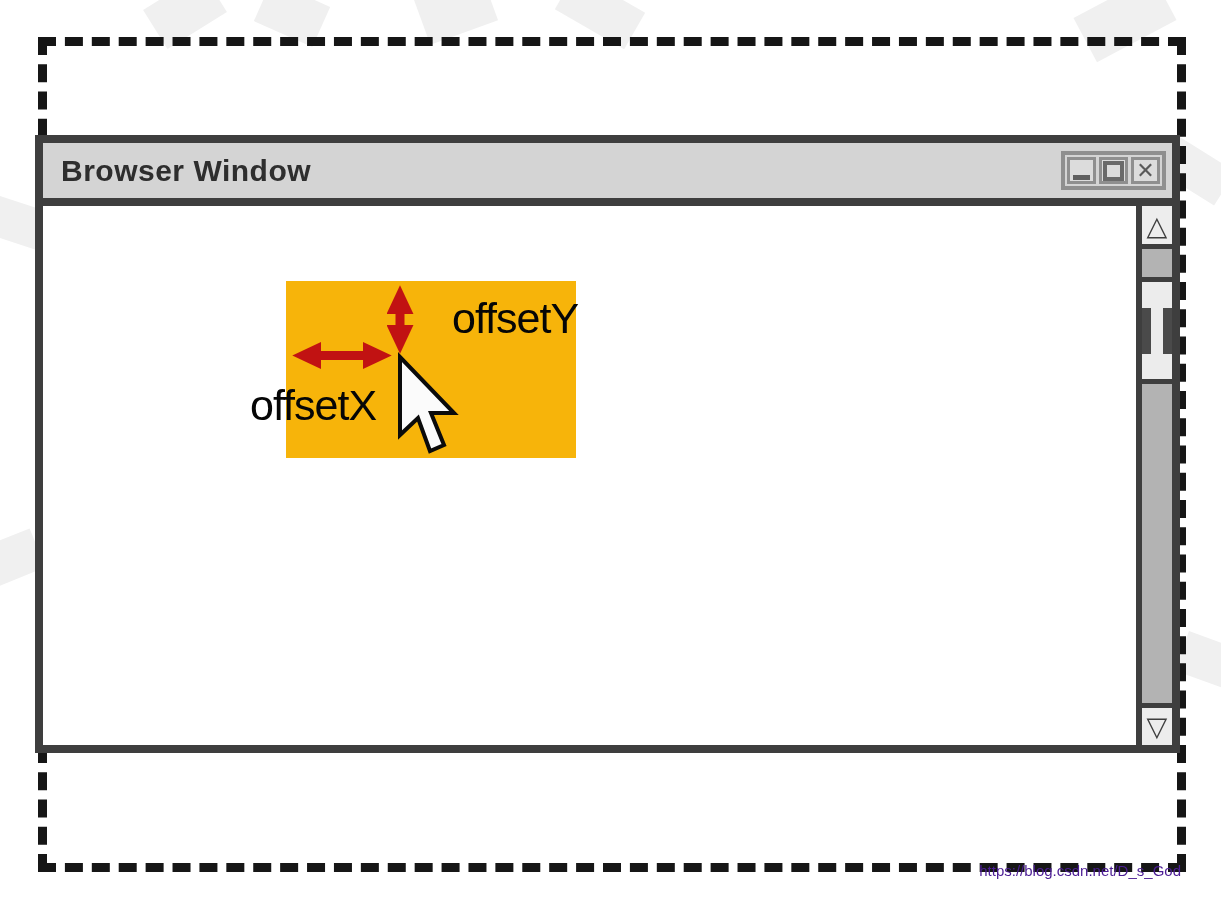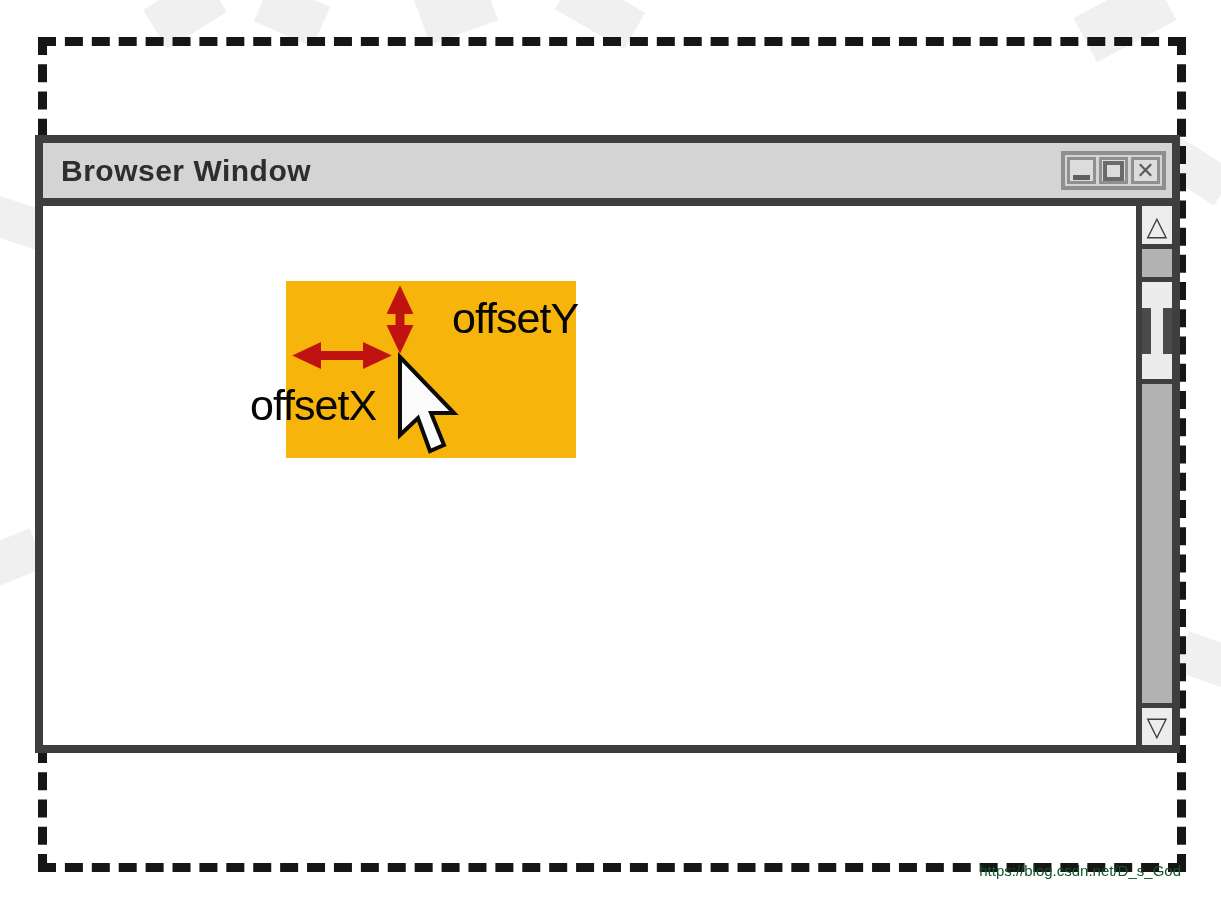--- a/index.html
+++ b/index.html
@@ -47,21 +47,21 @@
   
   .overlay-svg{position:absolute;left:240px;top:270px;width:350px;height:200px;z-index:3;}
   .offset-label{position:absolute;z-index:4;font-size:43px;color:#060606;line-height:1;
                 letter-spacing:-1px;}
   #label-offsetY{left:421px;top:297px;margin-left:31px;}
   #label-offsetX{left:250px;top:384px;}
 
   
   .watermark{position:absolute;right:40px;top:862px;text-align:right;z-index:5;line-height:1.2;}
   .watermark .wm1{font-size:20px;color:#8f8f8f;}
-  .watermark .wm2{font-size:15px;color:#14532d;}
+  .watermark .wm2{font-size:15px;color:#4c1d95;}
 </style>
 </head>
 <body>
 
 <div id="canvas">
 
   <div class="bg-shape" style="left:150px;top:-12px;width:70px;height:46px;transform:rotate(-32deg);"></div>
   <div class="bg-shape" style="left:260px;top:-8px;width:64px;height:44px;transform:rotate(24deg);"></div>
   <div class="bg-shape" style="left:420px;top:-14px;width:72px;height:48px;transform:rotate(-20deg);"></div>
   <div class="bg-shape" style="left:560px;top:-10px;width:80px;height:42px;transform:rotate(30deg);"></div>

